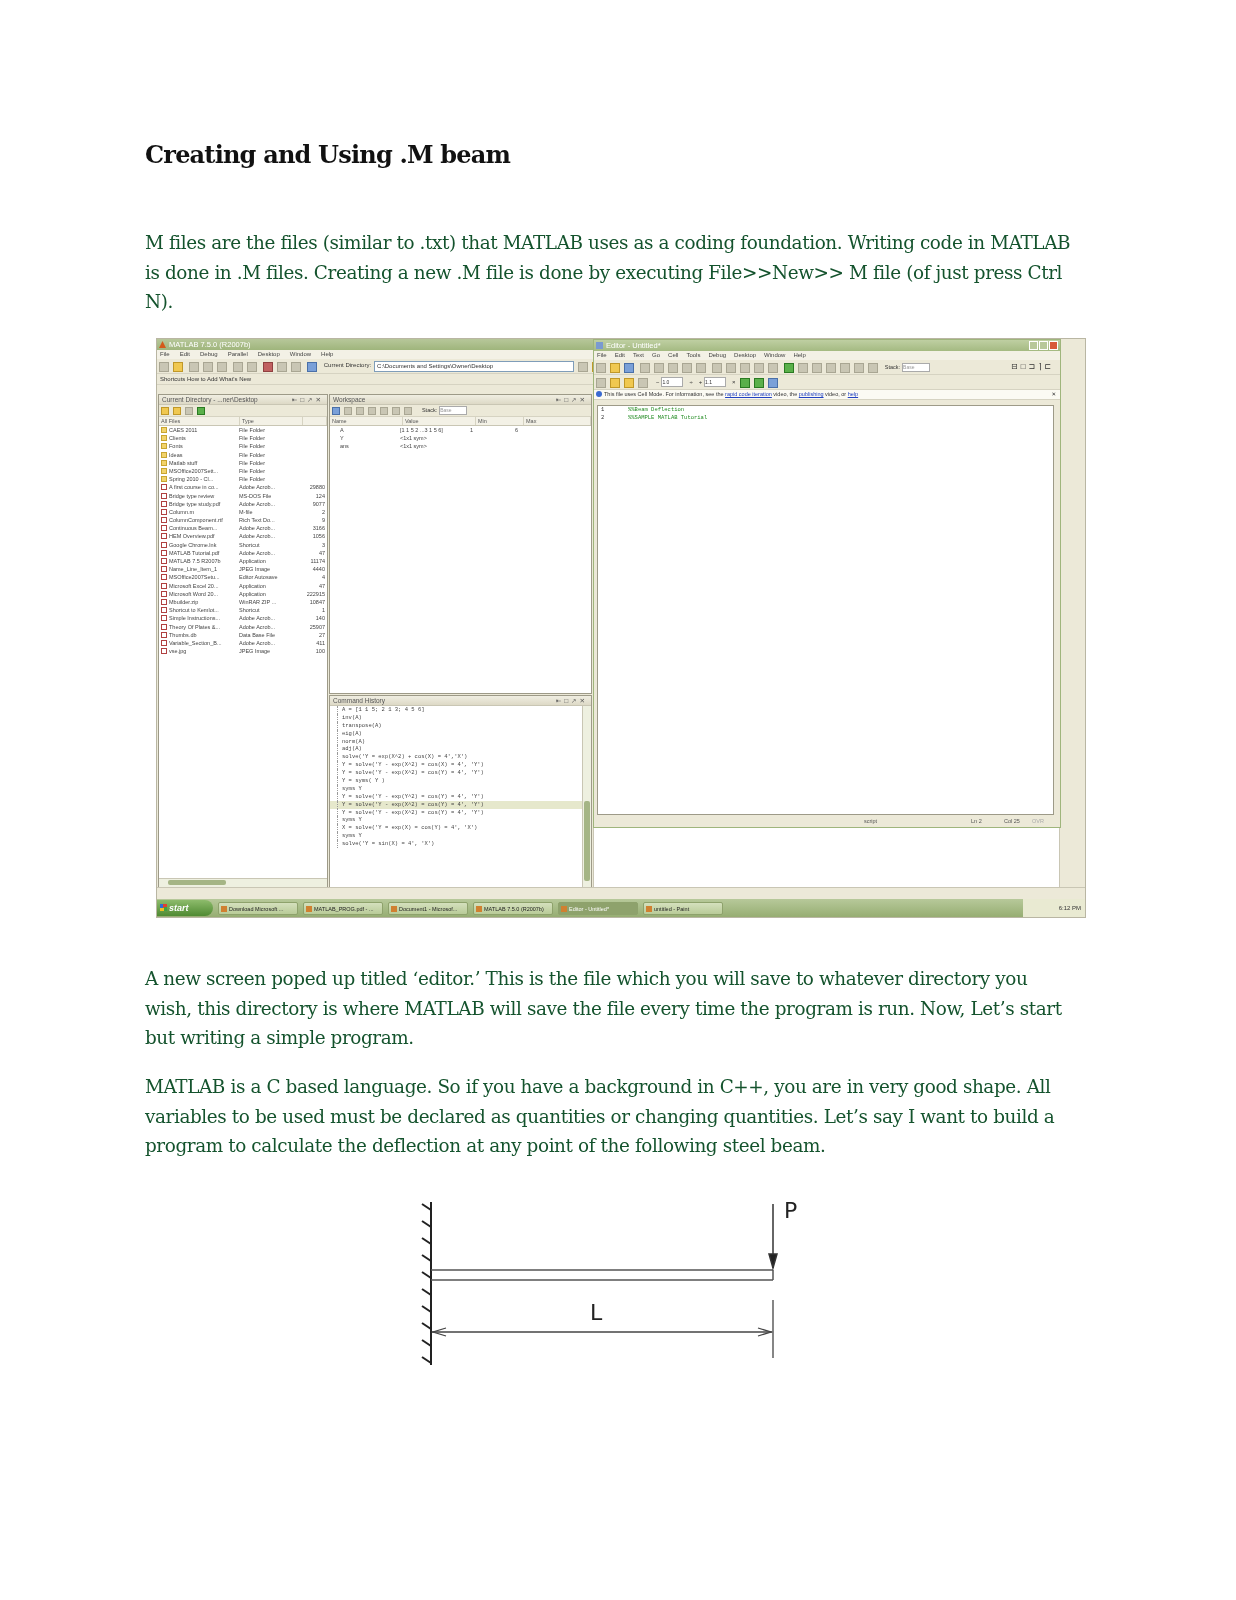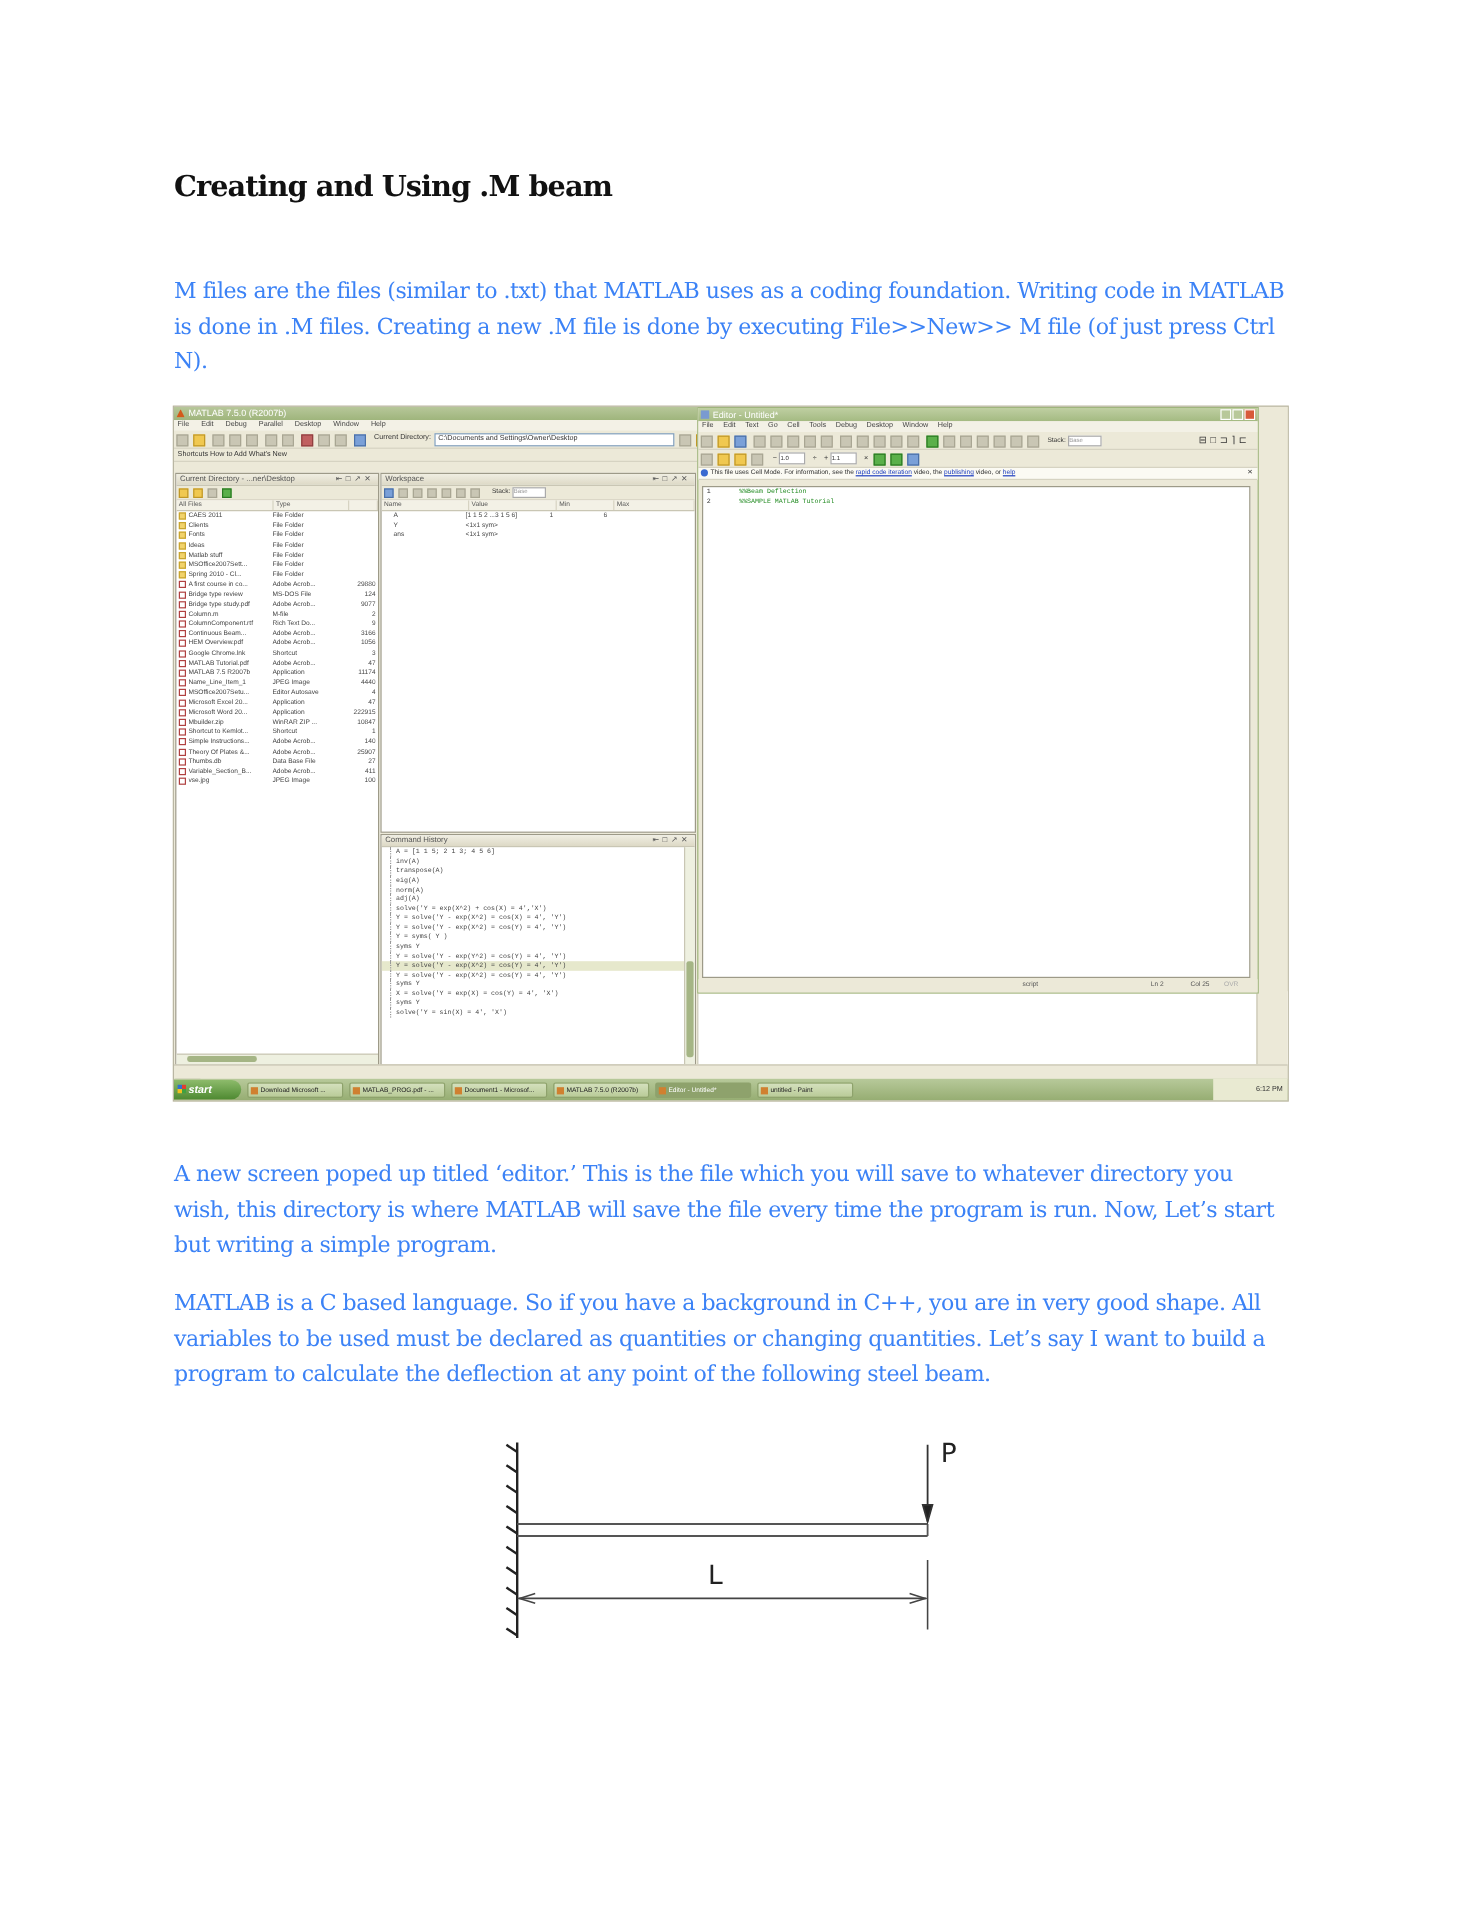--- a/index.html
+++ b/index.html
@@ -1,24 +1,24 @@
 <!DOCTYPE html>
 <html><head>
 <meta charset="utf-8">
 <style>
   html,body{margin:0;padding:0;background:#ffffff;}
   body{width:1236px;height:1600px;position:relative;overflow:hidden;font-family:"Liberation Serif","DejaVu Serif",serif;color:#111;}
   .doc-title{position:absolute;left:145px;top:140px;font-family:"DejaVu Serif",serif;font-weight:bold;font-size:24px;letter-spacing:-0.8px;color:#111;}
-  .para{position:absolute;left:145px;width:930px;font-family:"DejaVu Serif",serif;font-size:18.4px;line-height:29.5px;letter-spacing:-0.4px;color:#3b82f6;}
+  .para{position:absolute;left:145px;width:930px;font-family:"DejaVu Serif",serif;font-size:18.4px;line-height:29.5px;letter-spacing:-0.4px;color:#14532d;}
   .p1{top:228px;}
   .p2{top:964px;}
   .p3{top:1072px;}
 
   
-  .shot{position:absolute;left:144px;top:338px;width:928px;height:578px;background:#ece9d8;border:1px solid #b9b6a3;overflow:hidden;font-family:"Liberation Sans","DejaVu Sans",sans-serif;font-size:7px;color:#333;}
+  .shot{position:absolute;left:156px;top:338px;width:928px;height:578px;background:#ece9d8;border:1px solid #b9b6a3;overflow:hidden;font-family:"Liberation Sans","DejaVu Sans",sans-serif;font-size:7px;color:#333;}
   .mwin{position:absolute;left:0;top:0;width:436px;height:578px;}
   .titlebar{height:11px;background:linear-gradient(#b7c79a,#9fb57c);color:#fff;font-size:7.5px;line-height:11px;padding-left:12px;position:relative;}
   .titlebar .logo{position:absolute;left:2px;top:2px;width:7px;height:7px;background:#d45a1a;clip-path:polygon(50% 0,100% 100%,0 100%);}
   .menubar{height:9px;line-height:9px;background:#f3f1e6;padding-left:3px;font-size:6px;color:#444;white-space:nowrap;}
   .menubar span{margin-right:10px;}
   .toolbar{height:14px;background:#ece9d8;border-bottom:1px solid #d6d3c2;position:relative;white-space:nowrap;}
   .tbicon{display:inline-block;width:8px;height:8px;margin:3px 2px 0 2px;background:#c9c6b4;border:1px solid #a9a693;vertical-align:top;}
   .tbicon.blue{background:#7aa0d8;border-color:#4a70a8;}
   .tbicon.red{background:#c06060;border-color:#904040;}
   .tbicon.yel{background:#f0c850;border-color:#c09828;}

